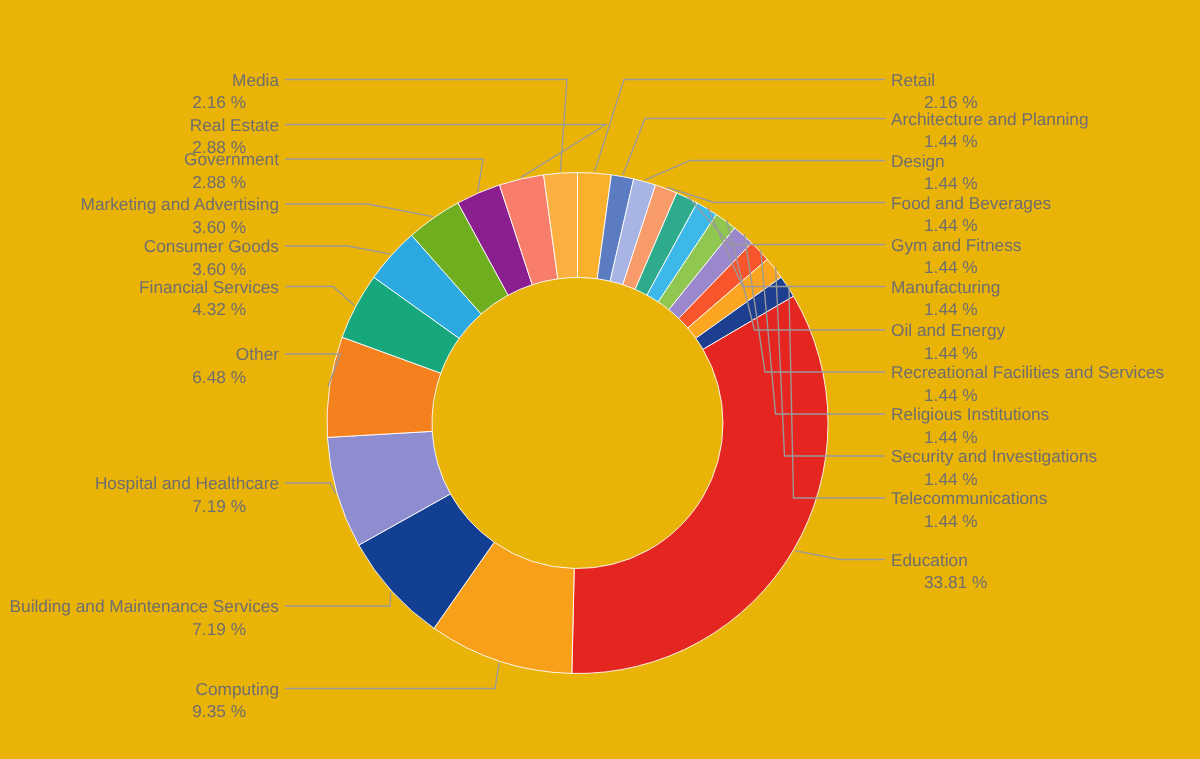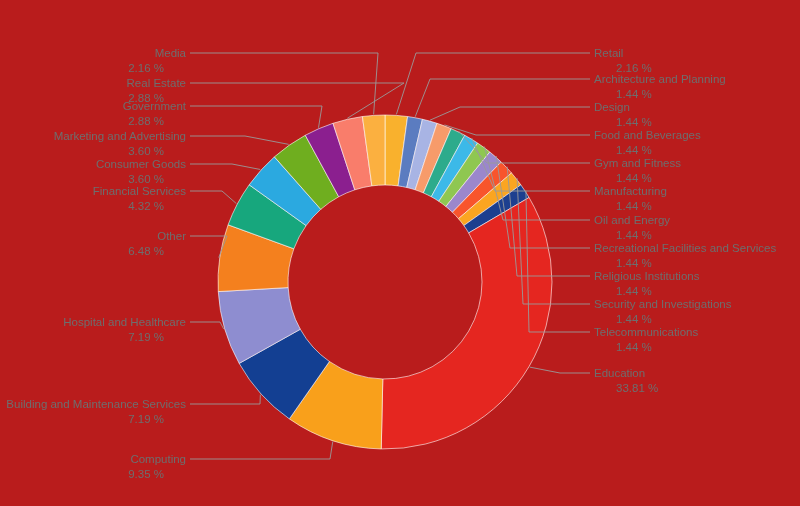--- a/index.html
+++ b/index.html
@@ -11,21 +11,21 @@
   body {
     width: 800px;
     height: 506px;
     font-family: "Liberation Sans", sans-serif;
     overflow: hidden;
   }
   #chart-root {
     position: relative;
     width: 800px;
     height: 506px;
-    background: #b91c1c;
+    background: #eab308;
   }
   #chart-svg {
     position: absolute;
     left: 0;
     top: 0;
     width: 800px;
     height: 506px;
     display: block;
   }
   .label-text {

